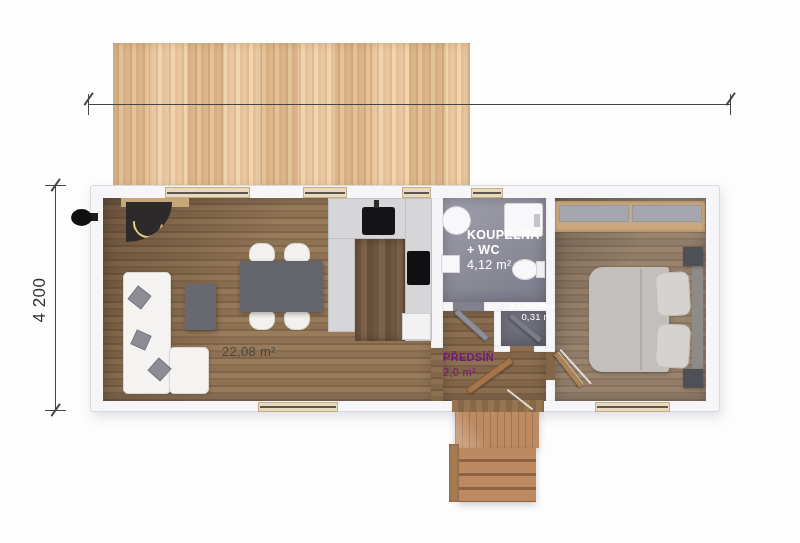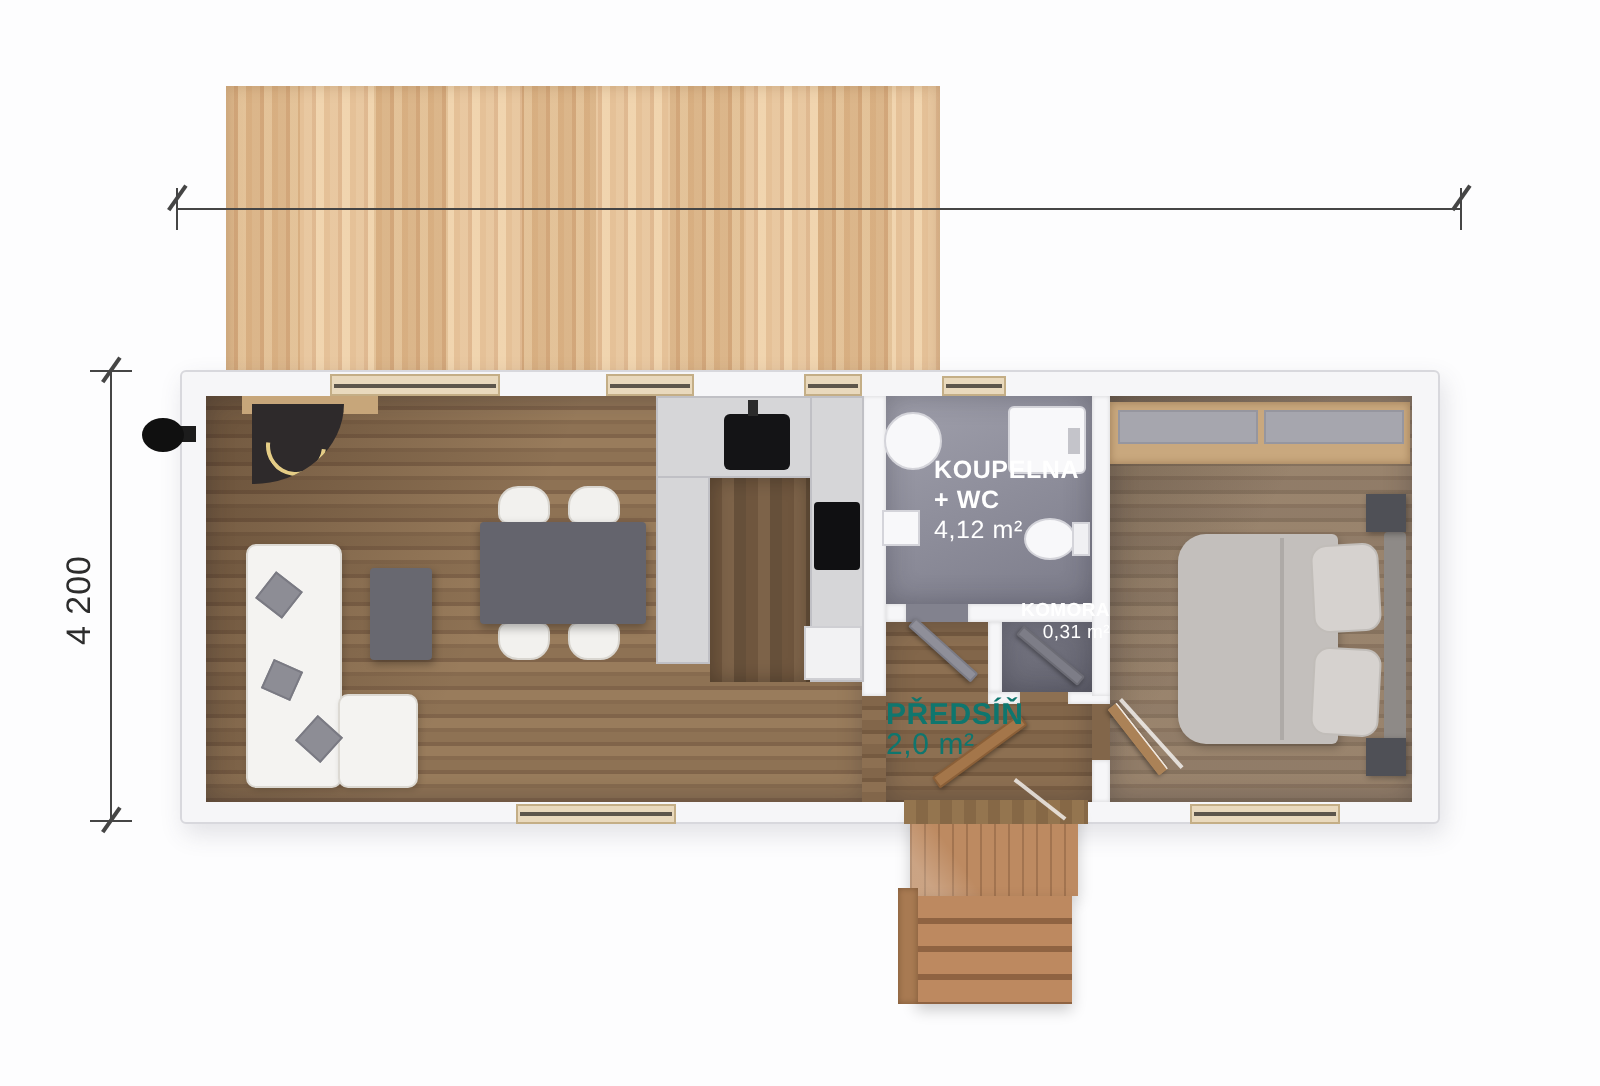--- a/index.html
+++ b/index.html
@@ -173,21 +173,21 @@
   .swing{height:1.5px;background:rgba(255,255,255,.75);z-index:6;}
   .sw-bed{left:561px;top:349px;width:46px;transform:rotate(48deg);transform-origin:0 0;}
   .sw-entry{left:508px;top:389px;width:32px;transform:rotate(38deg);transform-origin:0 0;}
 
   
   .rlabel{z-index:6;font-weight:700;letter-spacing:.3px;}
   .rlabel .area{font-weight:400;}
   .lb-living{left:222px;top:343px;width:230px;color:#4b443c;font-size:13px;line-height:17px;}
   .lb-bath{left:467px;top:228px;width:80px;color:#ffffff;font-size:12.5px;line-height:15px;}
   .lb-pantry{left:507px;top:301px;width:48px;color:#ffffff;font-size:9.5px;line-height:10.5px;letter-spacing:.2px;text-align:right;}
-  .lb-hall{left:443px;top:350px;width:70px;color:#0f766e;font-size:15px;line-height:15px;}
+  .lb-hall{left:443px;top:350px;width:70px;color:#701a75;font-size:11px;line-height:15px;}
   .lb-bedroom{left:616px;top:298px;width:84px;color:#47413b;font-size:13px;line-height:16px;}
 </style>
 </head>
 <body>
 
 <div class="plan">
 
   <div class="abs deck"></div>
 
   <div class="abs dimline dt-line"></div>
@@ -281,20 +281,21 @@
   <div class="abs nightstand ns-b"></div>
 
   <div class="abs door door-entry"></div>
   <div class="abs door door-bath"></div>
   <div class="abs door door-pantry"></div>
   <div class="abs door door-bed"></div>
   <div class="abs swing sw-bed"></div>
   <div class="abs swing sw-entry"></div>
 
   <div class="abs rlabel lb-living">
+    <div class="area">22,08 m²</div>
   </div>
   <div class="abs rlabel lb-bath">
     <div class="name">KOUPELNA + WC</div>
     <div class="area">4,12 m²</div>
   </div>
   <div class="abs rlabel lb-pantry">
     <div class="name">KOMORA</div>
     <div class="area">0,31 m²</div>
   </div>
   <div class="abs rlabel lb-hall">

